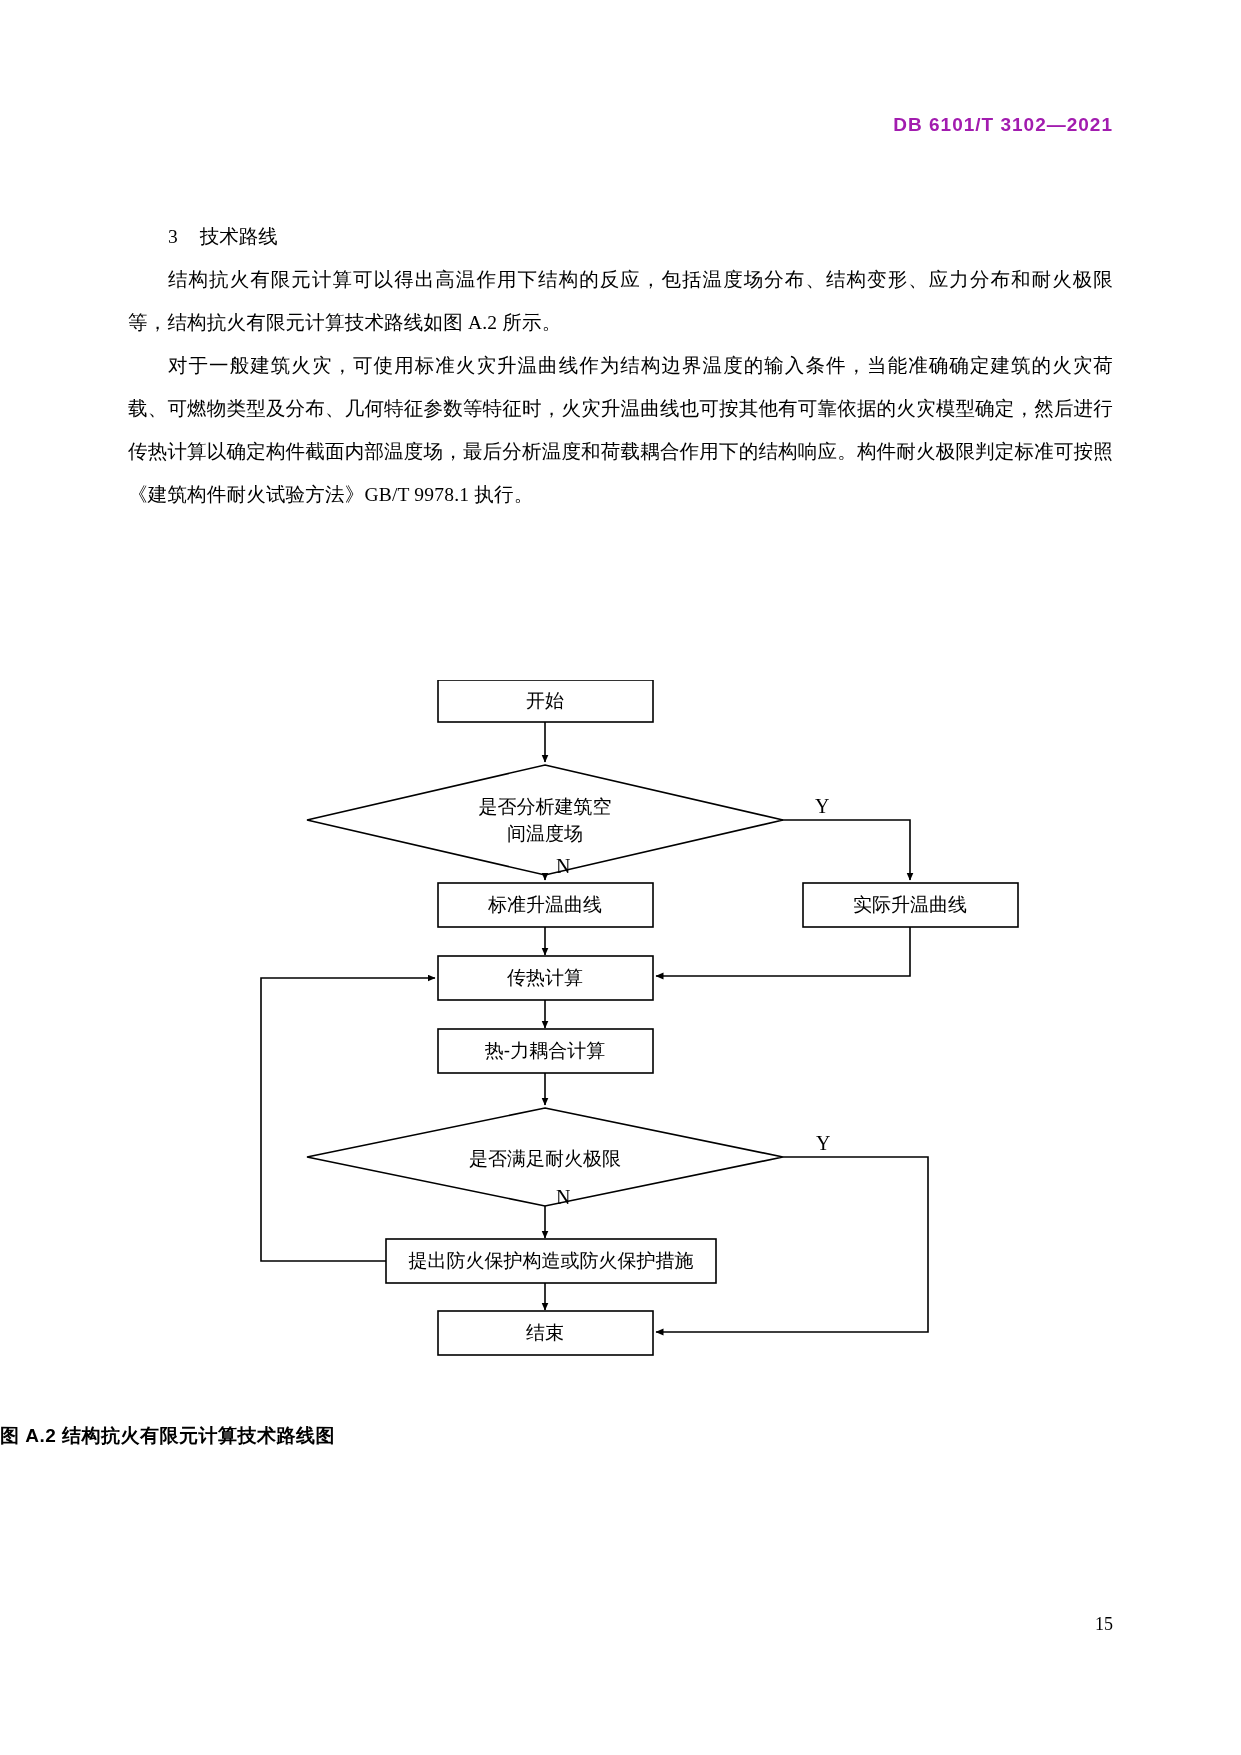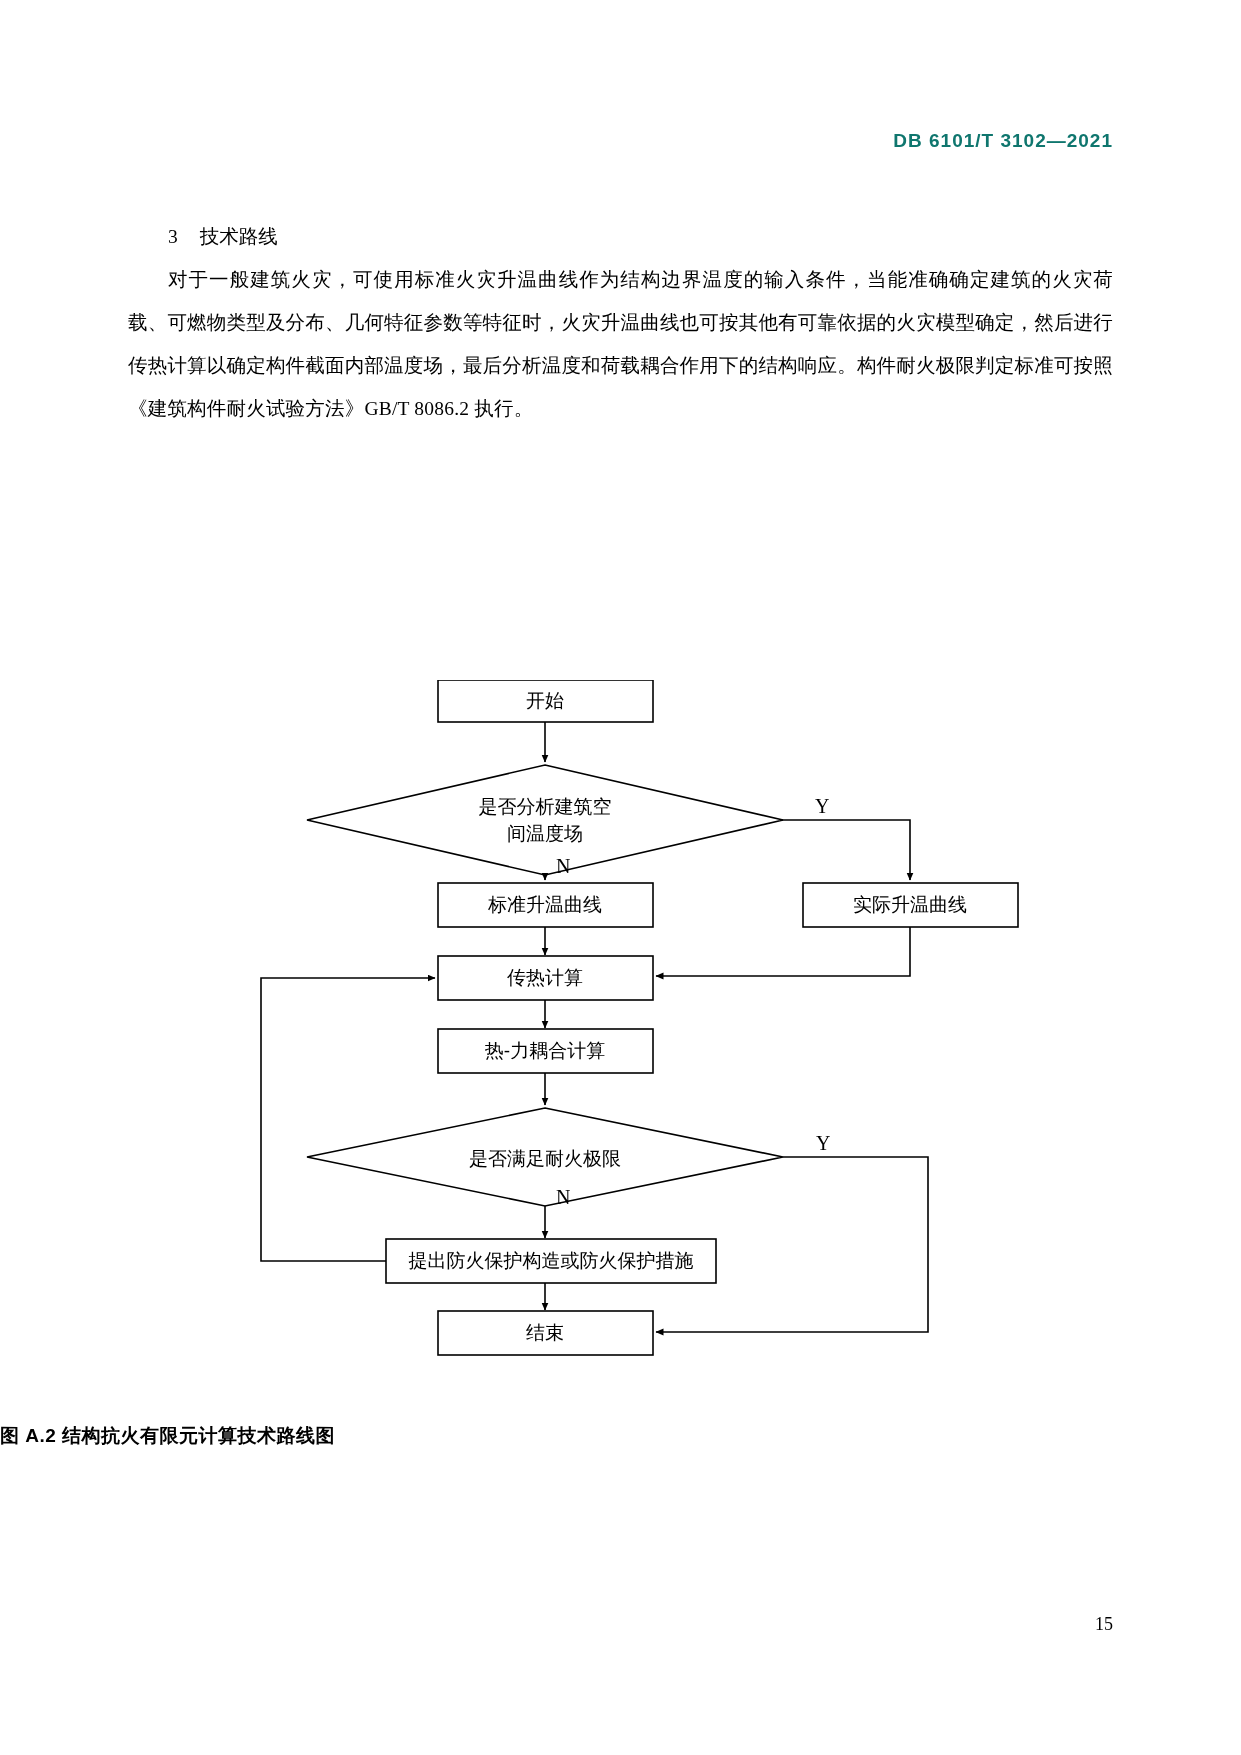--- a/index.html
+++ b/index.html
@@ -14,27 +14,27 @@
   .page {
     position: relative;
     width: 1241px;
     height: 1755px;
     margin: 0 auto;
     background: #ffffff;
     overflow: hidden;
   }
   .header {
     position: absolute;
-    top: 130px;
+    top: 114px;
     right: 128px;
     font-family: "Liberation Sans", sans-serif;
     font-weight: bold;
     font-size: 19px;
     letter-spacing: 1px;
-    color: #0f766e;
+    color: #a21caf;
     text-align: center;
   }
   .content {
     position: absolute;
     left: 128px;
     top: 215px;
     width: 985px;
   }
   p.body-text {
     margin: 0 0 0 0;
@@ -101,21 +101,22 @@
 <div class="page">
 
   <div class="header">DB 6101/T 3102—2021</div>
 
   <div class="content">
 
     <p class="section-head">
       <span class="num">3</span><span>技术路线</span>
     </p>
 
-    <p class="body-text indent">对于一般建筑火灾，可使用标准火灾升温曲线作为结构边界温度的输入条件，当能准确确定建筑的火灾荷载、可燃物类型及分布、几何特征参数等特征时，火灾升温曲线也可按其他有可靠依据的火灾模型确定，然后进行传热计算以确定构件截面内部温度场，最后分析温度和荷载耦合作用下的结构响应。构件耐火极限判定标准可按照《建筑构件耐火试验方法》GB/T 8086.2 执行。</p>
+    <p class="body-text indent">结构抗火有限元计算可以得出高温作用下结构的反应，包括温度场分布、结构变形、应力分布和耐火极限等，结构抗火有限元计算技术路线如图 A.2 所示。</p>
+    <p class="body-text indent">对于一般建筑火灾，可使用标准火灾升温曲线作为结构边界温度的输入条件，当能准确确定建筑的火灾荷载、可燃物类型及分布、几何特征参数等特征时，火灾升温曲线也可按其他有可靠依据的火灾模型确定，然后进行传热计算以确定构件截面内部温度场，最后分析温度和荷载耦合作用下的结构响应。构件耐火极限判定标准可按照《建筑构件耐火试验方法》GB/T 9978.1 执行。</p>
   </div>
 
   <div class="flow">
     <svg width="985" height="730" viewBox="0 0 985 730" xmlns="http://www.w3.org/2000/svg">
       <defs>
         <marker id="arrow" markerWidth="10" markerHeight="10" refX="7.5" refY="3.5" orient="auto" markerUnits="userSpaceOnUse">
           <path d="M0,0 L8,3.5 L0,7 z" fill="#000"></path>
         </marker>
       </defs>
 

